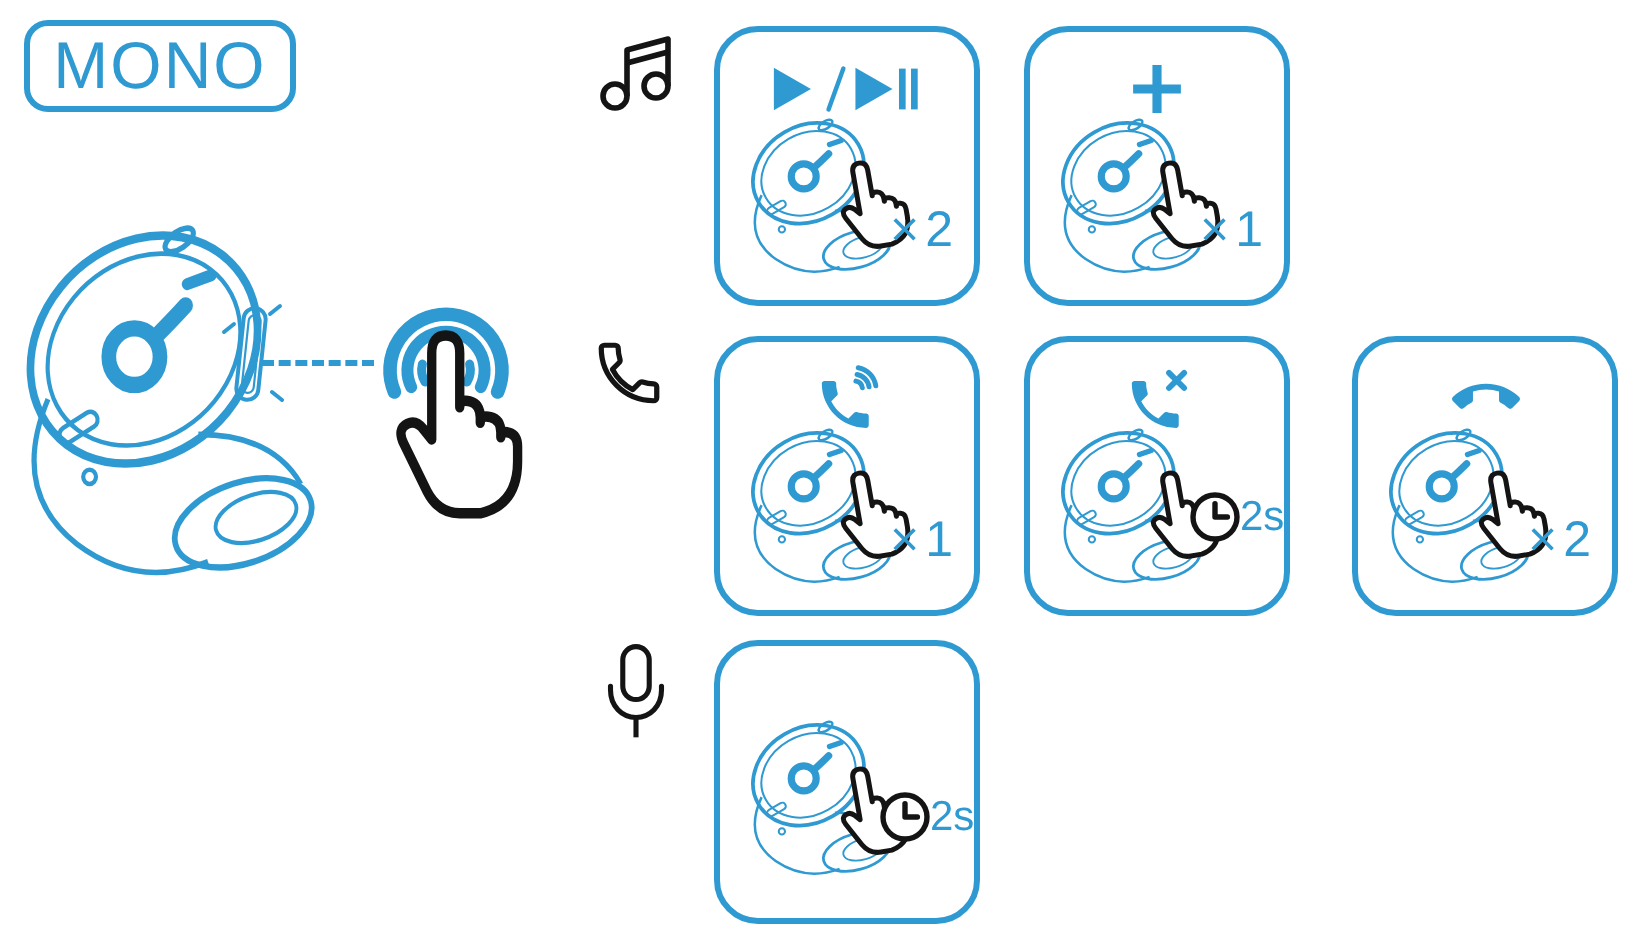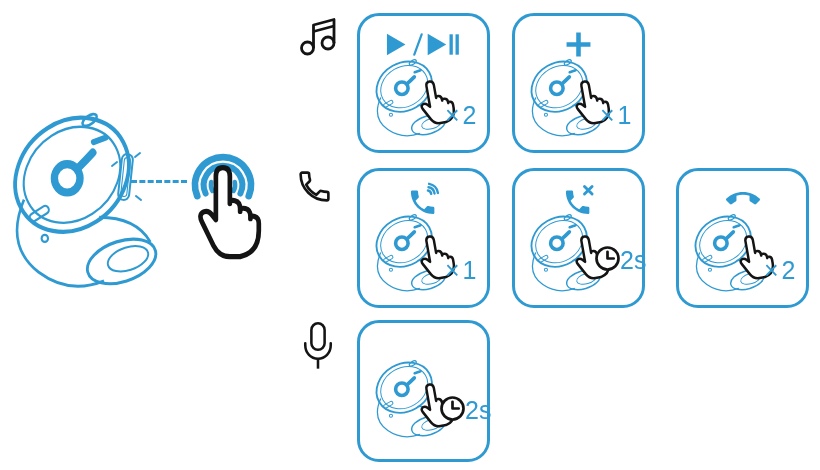--- a/index.html
+++ b/index.html
@@ -15,21 +15,21 @@
         border-top:3px dashed var(--accent);}
   .cell{position:absolute;width:133px;height:140px;box-sizing:border-box;
         border:3px solid var(--accent);border-radius:22px;background:#fff;}
   .slot{position:absolute;left:0;right:0;top:9px;height:38px;
         display:flex;align-items:center;justify-content:center;}
   .bud{position:absolute;left:13px;top:36px;width:78px;height:88px;}
   .hand{position:absolute;left:53px;top:62px;width:46px;height:50px;transform:rotate(-10deg);}
   .mult{position:absolute;left:85px;top:87px;font-size:25px;letter-spacing:3px;
         color:var(--accent);line-height:1;}
   .clockpos{position:absolute;left:79px;top:74px;width:27px;height:27px;}
-  .hold{position:absolute;left:105px;top:77px;font-size:25px;color:var(--accent);line-height:1;}
+  .hold{position:absolute;left:105px;top:77px;font-size:21px;color:var(--accent);line-height:1;}
   svg{display:block;}
 </style>
 </head>
 <body>
 
 <svg width="0" height="0" style="position:absolute" aria-hidden="true">
   <defs>
     <symbol id="bud" viewBox="0 0 100 112">
       <g fill="none" stroke="var(--accent,#2F9AD2)">
         <ellipse cx="40" cy="44" rx="37" ry="30.5" transform="rotate(-30 40 44)" stroke-width="2.4"></ellipse>
@@ -57,20 +57,23 @@
       <path d="M13.5 6.8 V13.5 H19.7" fill="none" stroke="var(--ink,#141414)" stroke-width="2.7" stroke-linecap="round" stroke-linejoin="round"></path>
     </symbol>
     <symbol id="handset" viewBox="0 0 24 24">
       <path d="M6.62 10.79c1.44 2.83 3.76 5.14 6.59 6.59l2.2-2.2c.27-.27.67-.36 1.02-.24 1.12.37 2.33.57 3.57.57.55 0 1 .45 1 1V20c0 .55-.45 1-1 1-9.39 0-17-7.61-17-17 0-.55.45-1 1-1h3.5c.55 0 1 .45 1 1 0 1.25.2 2.45.57 3.57.11.35.03.74-.24 1.02l-2.21 2.2z" fill="var(--accent,#2F9AD2)"></path>
     </symbol>
   </defs>
 </svg>
 
 <div class="stage">
 
+  <div class="badge">
+    <span>MONO</span>
+  </div>
 
   <svg class="abs" style="left:8px;top:97px" width="160" height="198" viewBox="0 0 100 112" preserveAspectRatio="none">
     <use href="#bud"></use>
   </svg>
 
   <svg class="abs" style="left:108px;top:150px" width="34" height="58" viewBox="0 0 34 58">
     <g fill="none" stroke="var(--accent,#2F9AD2)">
       <rect x="12" y="4" width="11" height="46" rx="5.5" transform="rotate(6 17.5 27)" stroke-width="2"></rect>
       <rect x="14.6" y="7.5" width="6" height="39" rx="3" transform="rotate(6 17.5 27)" stroke-width="1.1"></rect>
       <path d="M4 16 L9 12" stroke-width="2" stroke-linecap="round"></path>

